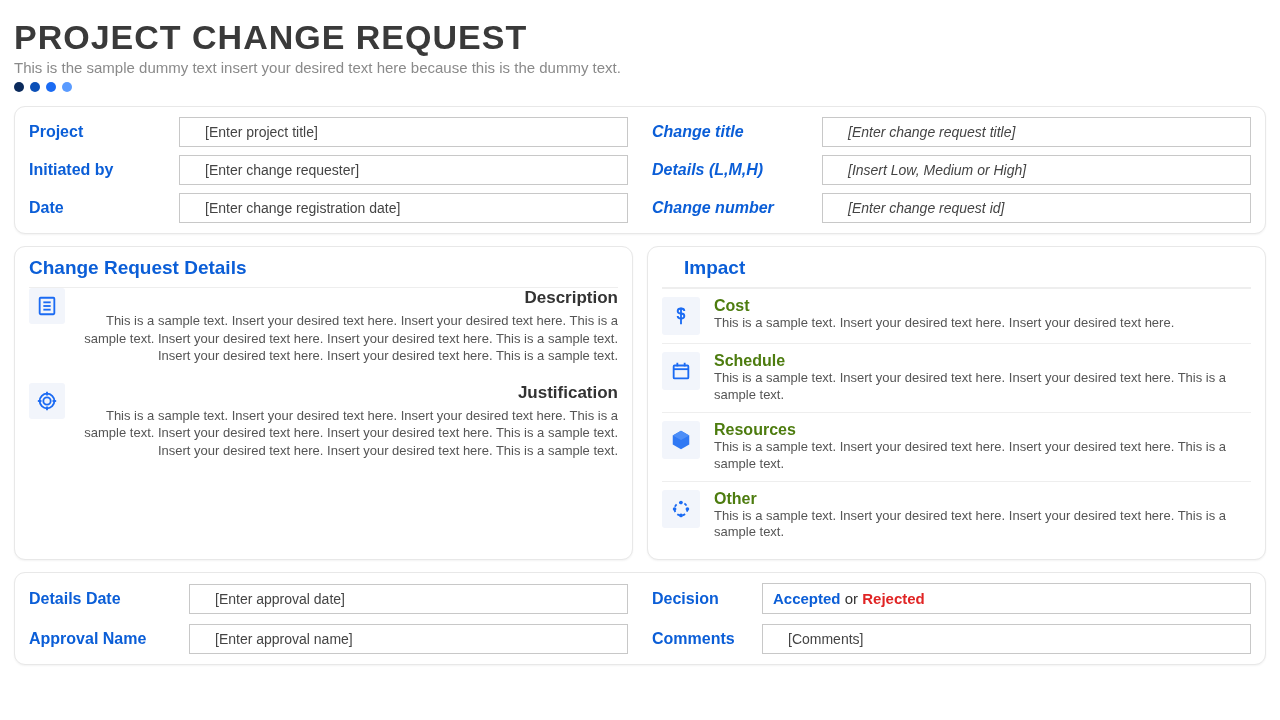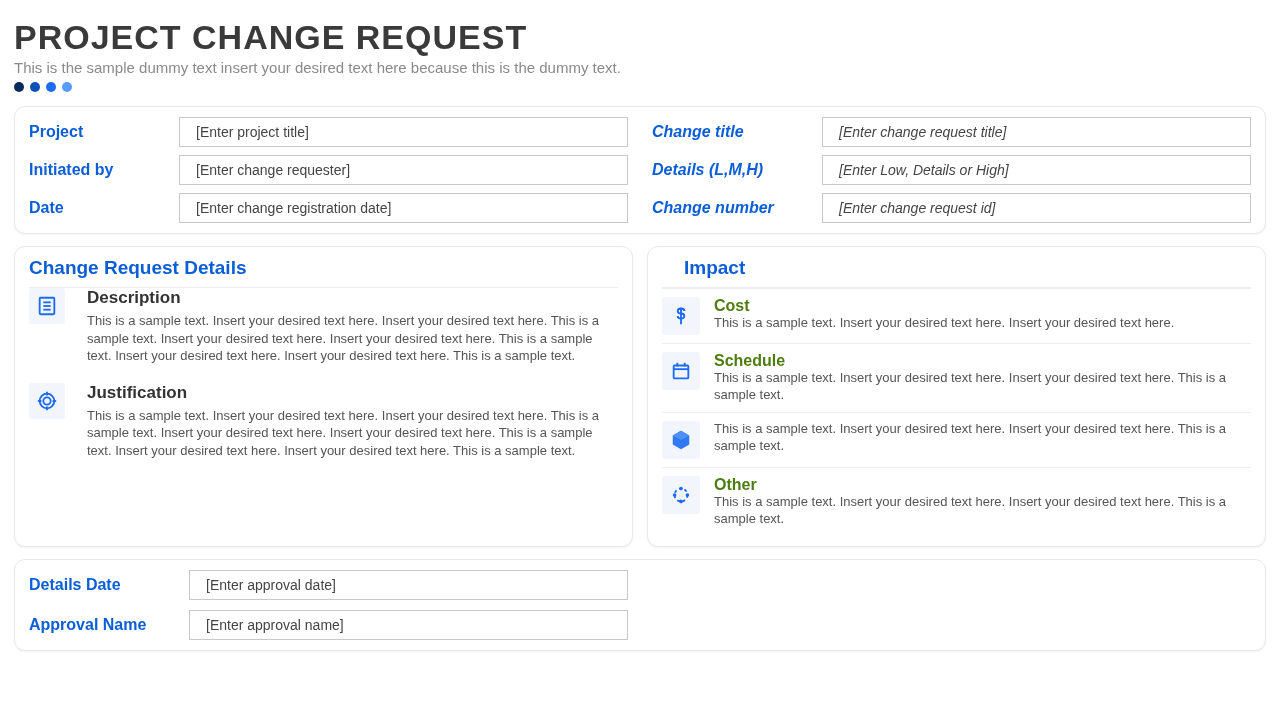--- a/index.html
+++ b/index.html
@@ -35,30 +35,30 @@
     padding: 10px 14px;
   }
 
   .top-card { margin-top: 14px; }
   .top-grid { display:grid; grid-template-columns: 1fr 1fr; gap: 24px; }
   .form-col { display:grid; grid-template-columns: 140px 1fr; row-gap:8px; column-gap:10px; align-items:center;}
   .form-col.right { grid-template-columns: 160px 1fr; font-style: italic; }
   .lbl { color:#0b5ed7; font-weight:700; font-size:16px; }
   .field {
     border:1px solid #c8c8c8;
-    padding:6px 16px;
+    padding:6px 25px;
     font-size:14px;
     color:#444;
     background:#fff;
   }
 
   .mid-row { display:grid; grid-template-columns: 1fr 1fr; gap:14px; margin-top:12px; }
   .section-title { color:#0b5ed7; font-weight:700; font-size:19px; padding-bottom:8px; border-bottom:1px solid #eee; }
   .section-title.indent { padding-left:22px; }
-  .detail-item { display:flex; gap:22px; margin-bottom:18px; }
+  .detail-item { display:flex; gap:16px; margin-bottom:18px;text-align:right; }
   .dicon {
     width:36px; height:36px; flex:0 0 36px;
     background:#f2f5fb; border-radius:3px;
     display:flex; align-items:center; justify-content:center;
   }
   .dtitle { font-weight:700; font-size:17px; color:#333; margin-bottom:4px; }
   .dbody { font-size:13px; color:#555; line-height:1.35; }
 
   .impact-item { display:flex; gap:14px; padding:8px 0; border-top:1px solid #eee; }
   .impact-item:first-of-type { border-top:none; }
@@ -100,21 +100,21 @@
       <div class="field">[Enter project title]</div>
       <div class="lbl">Initiated by</div>
       <div class="field">[Enter change requester]</div>
       <div class="lbl">Date</div>
       <div class="field">[Enter change registration date]</div>
     </div>
     <div class="form-col right">
       <div class="lbl">Change title</div>
       <div class="field">[Enter change request title]</div>
       <div class="lbl">Details (L,M,H)</div>
-      <div class="field">[Enter Low, Details or High]</div>
+      <div class="field">[Insert Low, Medium or High]</div>
       <div class="lbl">Change  number</div>
       <div class="field">[Enter change request id]</div>
     </div>
   </div>
 </div>
 
 <div class="mid-row">
 
   <div class="card">
     <div class="section-title">Change Request Details</div>
@@ -184,20 +184,21 @@
     </div>
 
     <div class="impact-item">
       <div class="iicon">
         <svg width="22" height="22" viewBox="0 0 24 24" fill="#1b6bf3">
           <path d="M12 2l9 5v10l-9 5-9-5V7l9-5z" opacity="0.9"></path>
           <path d="M12 2l9 5-9 5-9-5 9-5z" fill="#4d8ef7"></path>
         </svg>
       </div>
       <div>
+        <div class="ititle">Resources</div>
         <div class="ibody">This is a sample text. Insert your desired text here. Insert your desired text here. This is a sample text.</div>
       </div>
     </div>
 
     <div class="impact-item">
       <div class="iicon">
         <svg width="22" height="22" viewBox="0 0 24 24" fill="none" stroke="#1b6bf3" stroke-width="2">
           <circle cx="12" cy="12" r="7" stroke-dasharray="3 3"></circle>
           <circle cx="12" cy="5" r="2" fill="#1b6bf3" stroke="none"></circle>
           <circle cx="19" cy="12" r="2" fill="#1b6bf3" stroke="none"></circle>
@@ -214,14 +215,22 @@
 </div>
 
 <div class="card bottom-card">
   <div class="bottom-grid">
     <div class="brow">
       <div class="lbl">Details Date</div>
       <div class="field">[Enter approval date]</div>
       <div class="lbl">Approval Name</div>
       <div class="field">[Enter approval name]</div>
     </div>
+    <div class="brow right">
+      <div class="lbl">Decision</div>
+      <div class="decision-val">
+        <span class="accepted">Accepted</span><span class="or"> or </span><span class="rejected">Rejected</span>
+      </div>
+      <div class="lbl">Comments</div>
+      <div class="field">[Comments]</div>
+    </div>
   </div>
 </div>
 
 </body></html>

